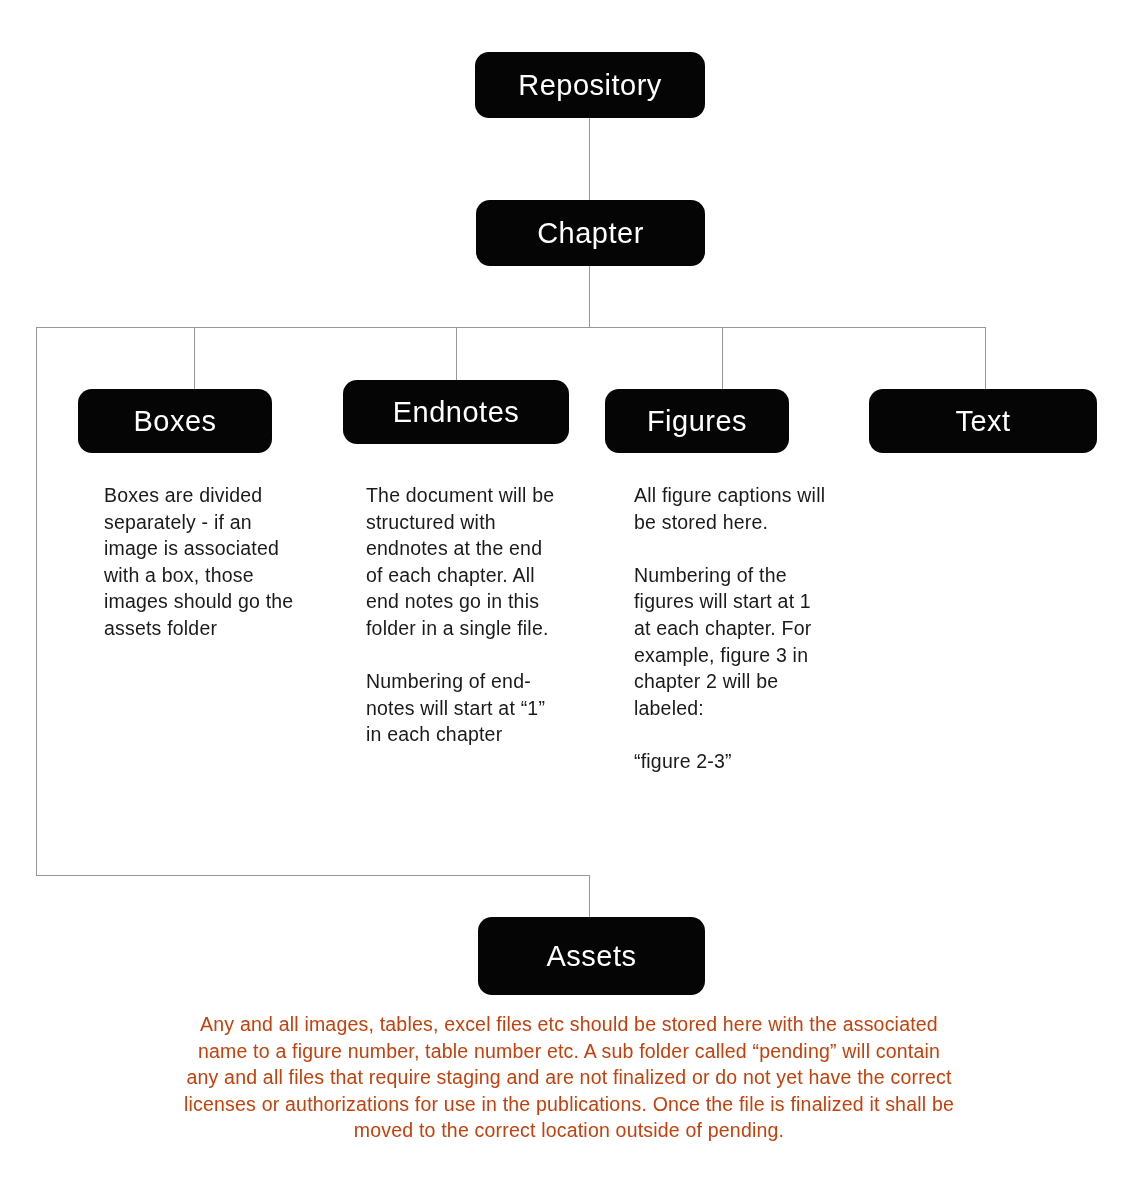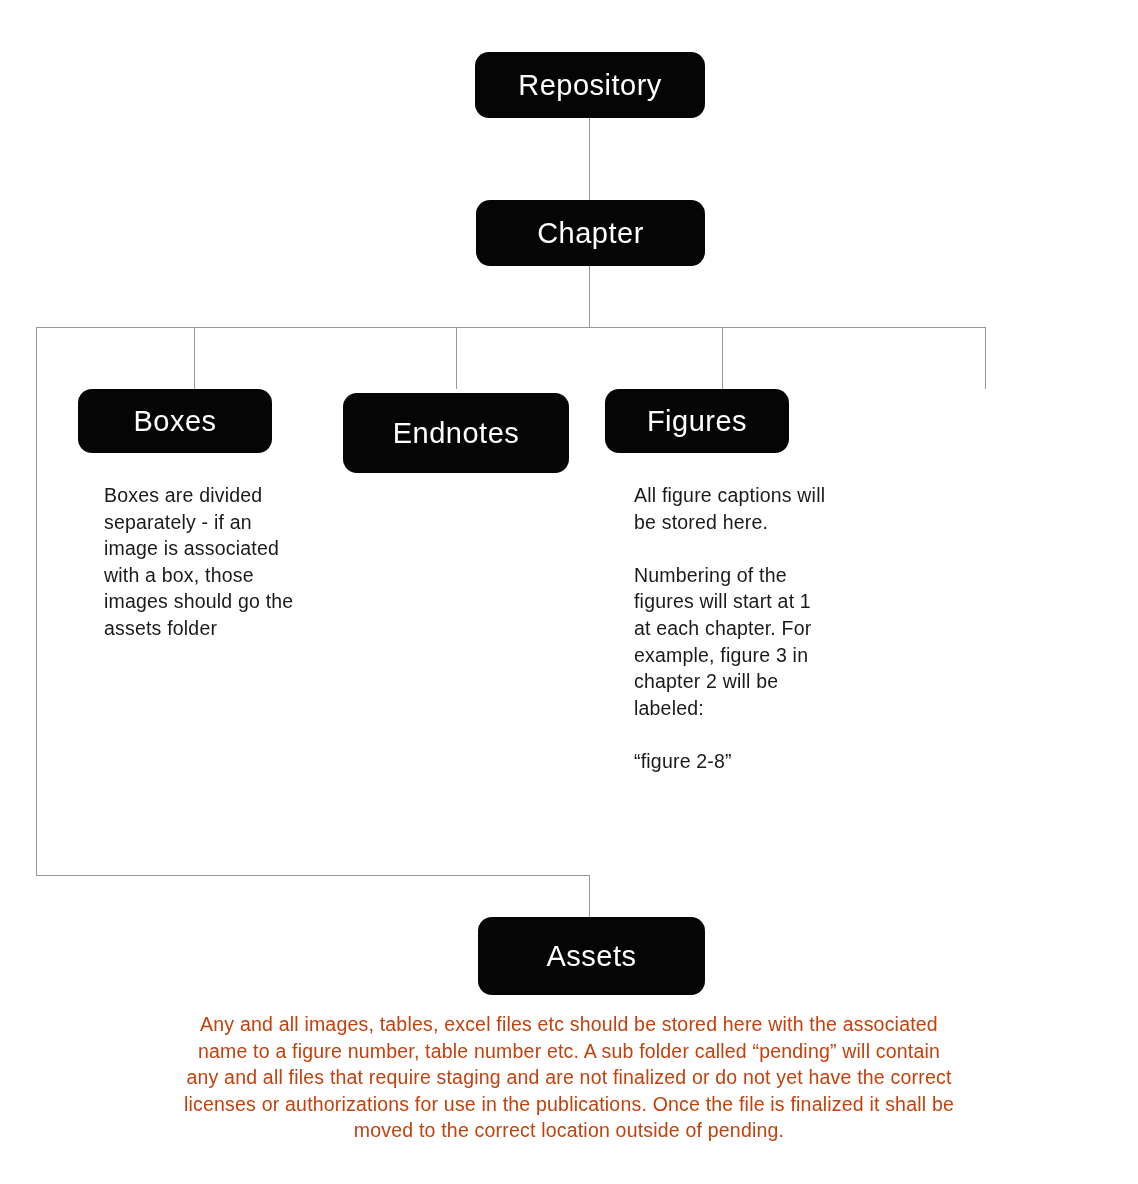--- a/index.html
+++ b/index.html
@@ -54,21 +54,21 @@
     font-weight: 300;
     line-height: 26.6px;
     white-space: pre-line;
     letter-spacing: 0.2px;
   }
 
   
   .node-repository { left: 475px; top: 52px;  width: 230px; height: 66px; text-align: right; }
   .node-chapter    { left: 476px; top: 200px; width: 229px; height: 66px; justify-content: center; }
   .node-boxes      { left: 78px;  top: 389px; width: 194px; height: 64px; }
-  .node-endnotes   { left: 343px; top: 393px; width: 226px; height: 80px; }
+  .node-endnotes   { left: 343px; top: 380px; width: 226px; height: 64px; }
   .node-figures    { left: 605px; top: 389px; width: 184px; height: 64px; }
   .node-text       { left: 869px; top: 389px; width: 228px; height: 64px; }
   .node-assets     { left: 478px; top: 917px; width: 227px; height: 78px; }
 
   
   .line-repo-chapter   { left: 589px; top: 118px; width: 1px;  height: 82px; }
   .line-chapter-bus    { left: 589px; top: 266px; width: 1px;  height: 62px; }
   .line-bus            { left: 36px;  top: 327px; width: 950px; height: 1px; }
   .line-drop-boxes     { left: 194px; top: 328px; width: 1px;  height: 61px; }
   .line-drop-endnotes  { left: 456px; top: 328px; width: 1px;  height: 61px; }
@@ -113,42 +113,55 @@
   </div>
 
   <div class="node node-endnotes">
     <span>Endnotes</span>
   </div>
 
   <div class="node node-figures">
     <span>Figures</span>
   </div>
 
+  <div class="node node-text">
+    <span>Text</span>
+  </div>
 
   <div class="node node-assets">
     <span>Assets</span>
   </div>
 
   <div class="desc desc-boxes">Boxes are divided
 separately - if an
 image is associated
 with a box, those
 images should go the
 assets folder</div>
+  <div class="desc desc-endnotes">The document will be
+structured with
+endnotes at the end
+of each chapter. All
+end notes go in this
+folder in a single file.
+
+Numbering of end-
+notes will start at “1”
+in each chapter</div>
   <div class="desc desc-figures">All figure captions will
 be stored here.
 
 Numbering of the
 figures will start at 1
 at each chapter. For
 example, figure 3 in
 chapter 2 will be
 labeled:
 
-“figure 2-8”</div>
+“figure 2-3”</div>
 
   <div class="footer-note">Any and all images, tables, excel files etc should be stored here with the associated
 name to a figure number, table number etc. A sub folder called “pending” will contain
 any and all files that require staging and are not finalized or do not yet have the correct
 licenses or authorizations for use in the publications. Once the file is finalized it shall be
 moved to the correct location outside of pending.</div>
 
 </div>
 
 </body></html>

